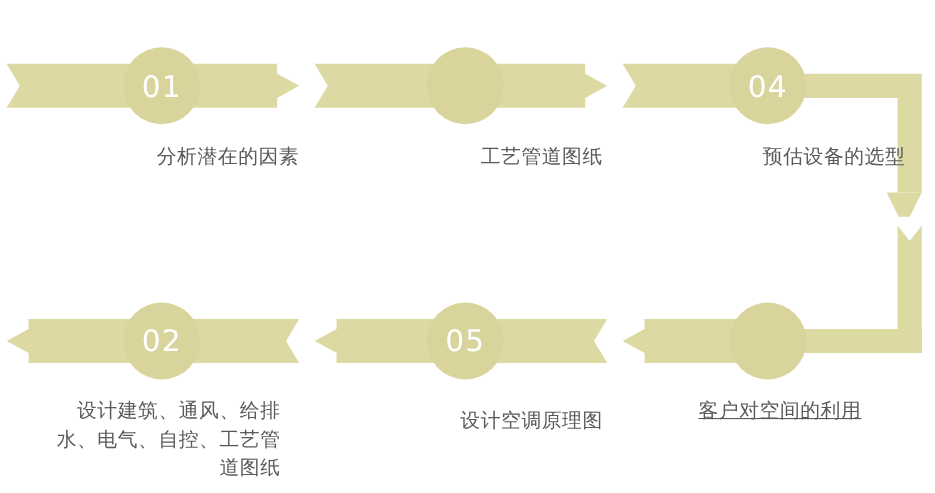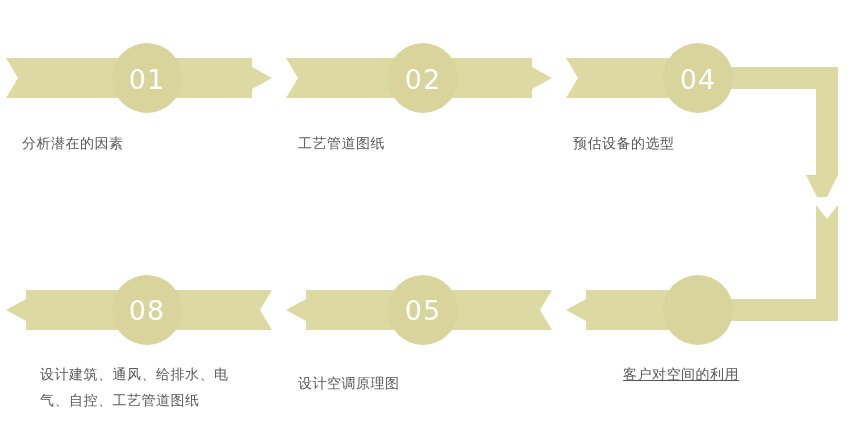--- a/index.html
+++ b/index.html
@@ -20,23 +20,23 @@
     font-weight:400;
     letter-spacing:1px;
     text-align:center;
     width:90px;
     line-height:1;
     user-select:none;
   }
   .caption{
     position:absolute;
     color:#595959;
-    font-size:14px;
+    font-size:18px;
     line-height:26px;
-    text-align:left;
+    text-align:right;
     letter-spacing:0.5px;
   }
 </style>
 </head>
 <body>
 
 <div id="stage">
 
   <svg class="flow" viewBox="0 0 850 448">
     <g id="arrow-layer">
@@ -53,24 +53,23 @@
         <circle cx="147" cy="78" r="35" fill="#d9d49c"></circle>
         <circle cx="423" cy="78" r="35" fill="#d9d49c"></circle>
         <circle cx="698" cy="78" r="35" fill="#d9d49c"></circle>
         <circle cx="698" cy="310" r="35" fill="#d9d49c"></circle>
         <circle cx="423" cy="310" r="35" fill="#d9d49c"></circle>
         <circle cx="147" cy="310" r="35" fill="#d9d49c"></circle>
       </g>
   </svg>
 
   <div class="num" style="left:102px;top:66px;">01</div>
-  <div class="num" style="left:378px;top:66px;">02</div>
   <div class="num" style="left:653px;top:66px;">04</div>
   <div class="num" style="left:378px;top:297px;text-align:center;">05</div>
-  <div class="num" style="left:102px;top:297px;">08</div>
+  <div class="num" style="left:102px;top:297px;">02</div>
 
   <div class="caption" style="left:22px;top:130px;width:250px;">分析潜在的因素</div>
   <div class="caption" style="left:298px;top:130px;width:250px;">工艺管道图纸</div>
   <div class="caption" style="left:573px;top:130px;width:250px;">预估设备的选型</div>
   <div class="caption" style="left:623px;top:361px;width:160px;text-decoration:underline;">客户对空间的利用</div>
   <div class="caption" style="left:298px;top:370px;width:250px;">设计空调原理图</div>
   <div class="caption" style="left:40px;top:361px;width:215px;">设计建筑、通风、给排水、电气、自控、工艺管道图纸</div>
 
 </div>
 

